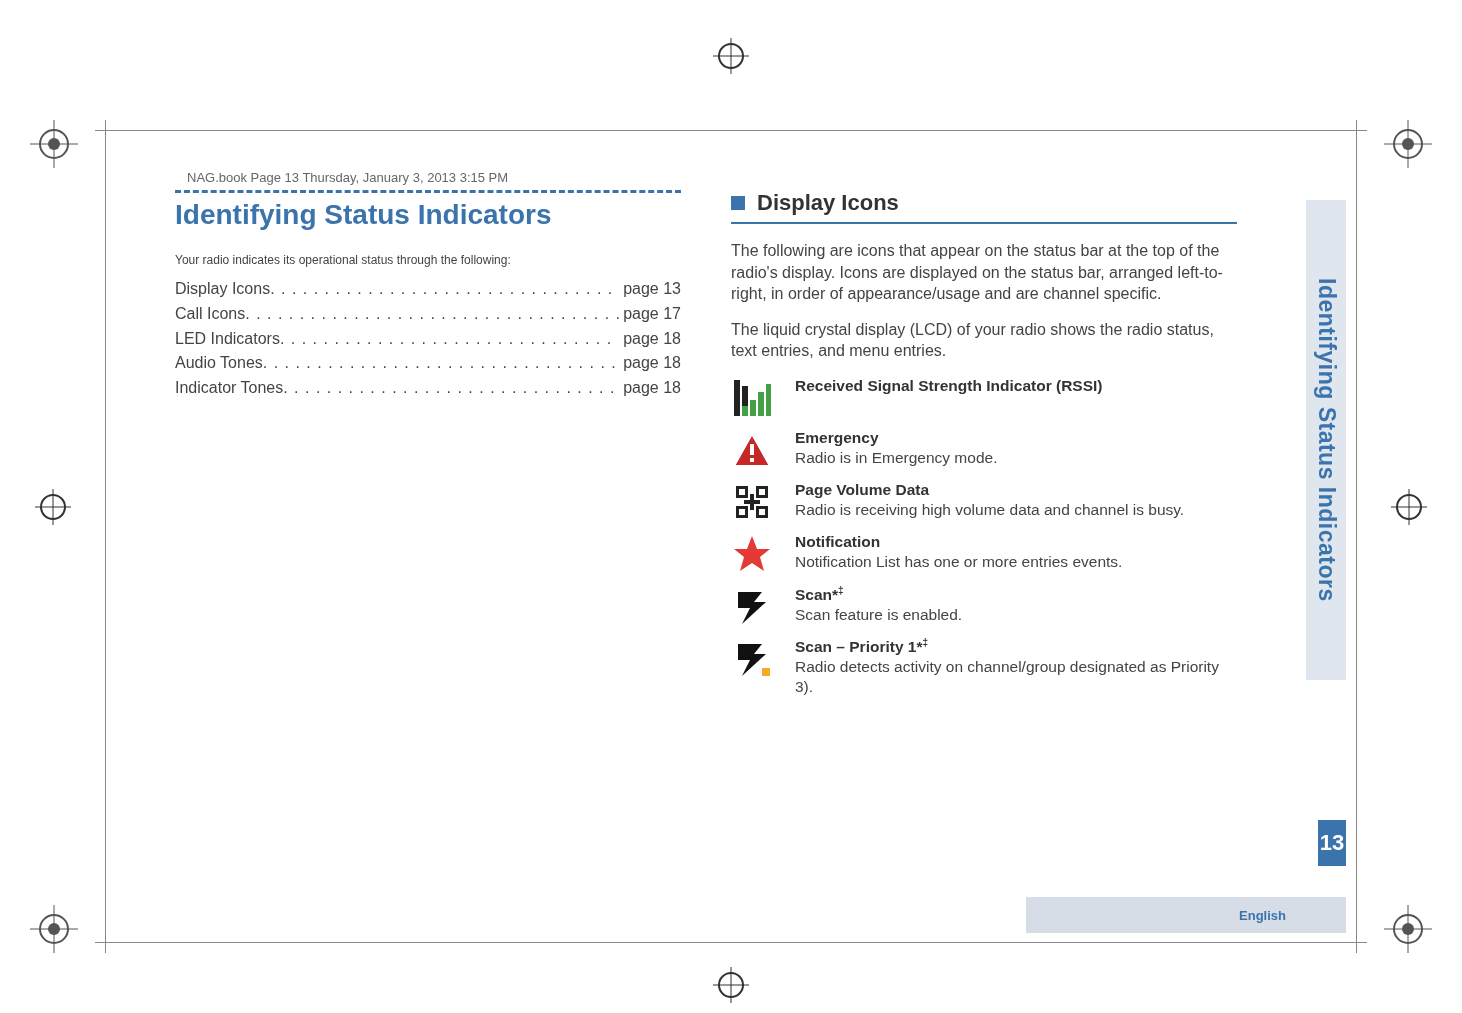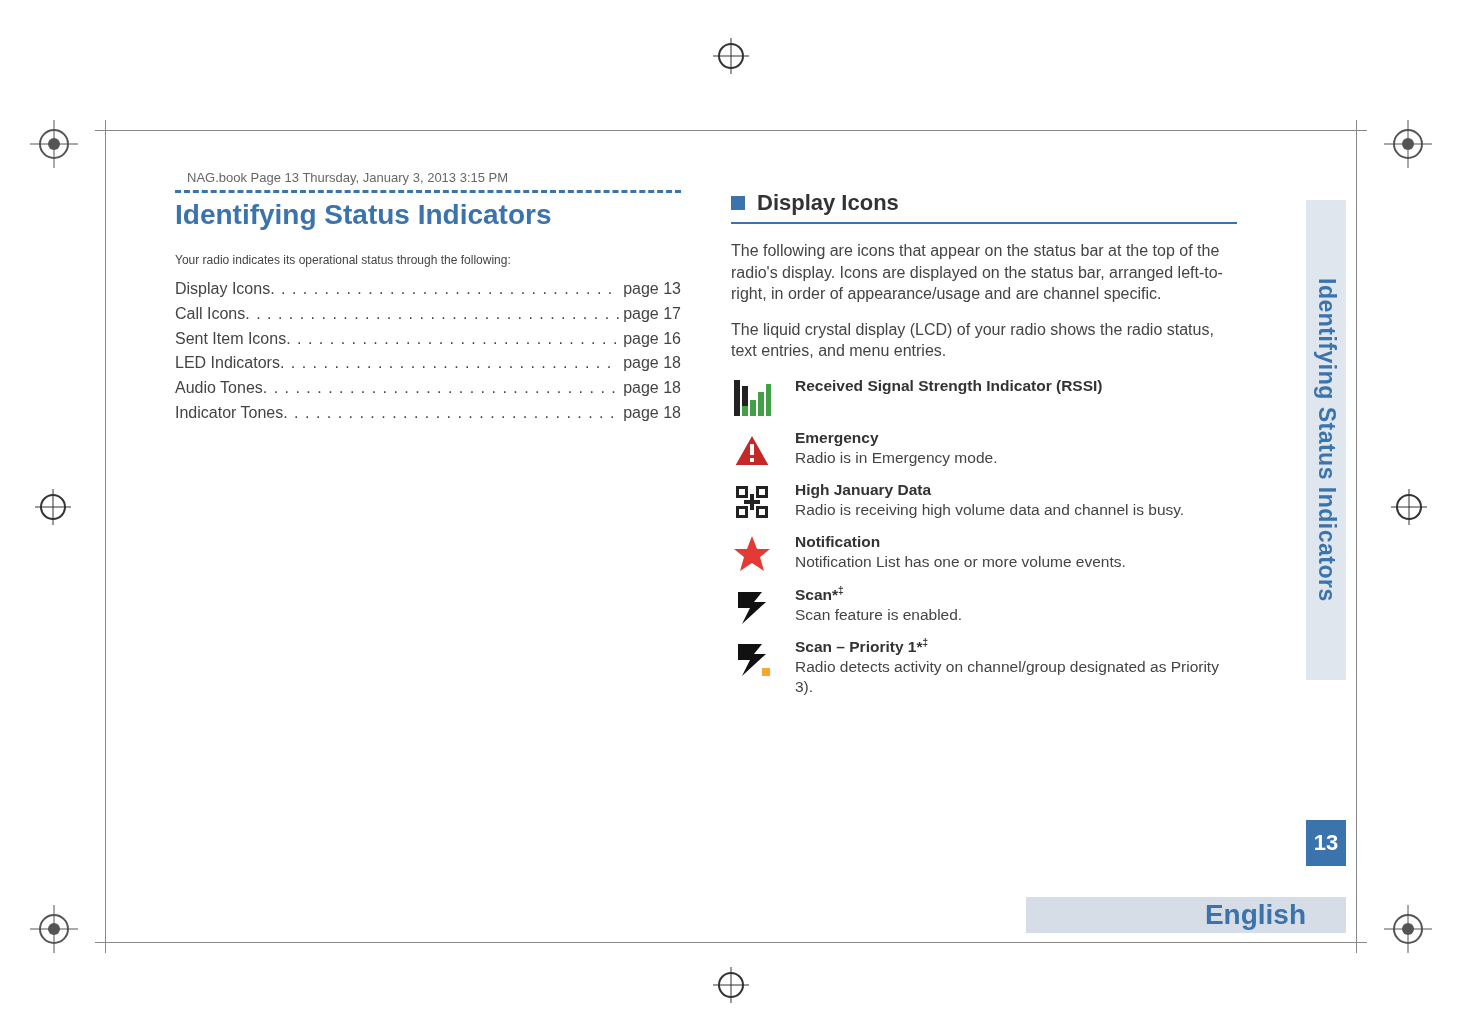--- a/index.html
+++ b/index.html
@@ -156,44 +156,44 @@
     writing-mode: vertical-rl;
     color: #3b73ad;
     font-weight: bold;
     font-size: 23px;
     letter-spacing: 0.5px;
   }
   .page-num-tab {
     position: absolute;
     right: 116px;
     top: 820px;
-    width: 40px;
+    width: 28px;
     height: 46px;
     background: #3b73ad;
     color: #fff;
     font-weight: bold;
     font-size: 22px;
     display: flex;
     align-items: center;
     justify-content: center;
   }
   .lang-tab {
     position: absolute;
     right: 116px;
     bottom: 80px;
     width: 320px;
     height: 36px;
     background: #d7dde6;
     color: #3b73ad;
     font-weight: bold;
-    font-size: 28px;
+    font-size: 13px;
     display: flex;
     align-items: center;
     justify-content: flex-end;
-    padding-right: 40px;
+    padding-right: 60px;
   }
 </style>
 </head>
 <body>
 
 <div class="crop-line-top"></div>
 <div class="crop-line-bot"></div>
 <div class="crop-line-left"></div>
 <div class="crop-line-right"></div>
 
@@ -269,25 +269,20 @@
 
     <div class="toc-row">
       <span class="toc-label">Display Icons</span>
       <span class="toc-dots"></span>
       <span class="toc-page">page 13</span>
     </div>
     <div class="toc-row">
       <span class="toc-label">Call Icons</span>
       <span class="toc-dots"></span>
       <span class="toc-page">page 17</span>
-    </div>
-    <div class="toc-row">
-      <span class="toc-label">Sent Item Icons</span>
-      <span class="toc-dots"></span>
-      <span class="toc-page">page 16</span>
     </div>
     <div class="toc-row">
       <span class="toc-label">LED Indicators</span>
       <span class="toc-dots"></span>
       <span class="toc-page">page 18</span>
     </div>
     <div class="toc-row">
       <span class="toc-label">Audio Tones</span>
       <span class="toc-dots"></span>
       <span class="toc-page">page 18</span>
@@ -347,34 +342,34 @@
           <rect x="24" y="24" width="12" height="12" fill="#222"></rect>
           <rect x="18" y="12" width="4" height="16" fill="#222"></rect>
           <rect x="12" y="18" width="16" height="4" fill="#222"></rect>
           <rect x="7" y="7" width="6" height="6" fill="#fff"></rect>
           <rect x="27" y="7" width="6" height="6" fill="#fff"></rect>
           <rect x="7" y="27" width="6" height="6" fill="#fff"></rect>
           <rect x="27" y="27" width="6" height="6" fill="#fff"></rect>
         </svg>
       </div>
       <div class="icon-text">
-        <div class="title">High January Data</div>
+        <div class="title">Page Volume Data</div>
         <div>Radio is receiving high volume data and channel is busy.</div>
       </div>
     </div>
 
     <div class="icon-entry">
       <div class="icon-box">
         <svg viewBox="0 0 40 40">
           <polygon points="20,2 25,15 38,15 28,23 32,37 20,29 8,37 12,23 2,15 15,15" fill="#e53935"></polygon>
         </svg>
       </div>
       <div class="icon-text">
         <div class="title">Notification</div>
-        <div>Notification List has one or more volume events.</div>
+        <div>Notification List has one or more entries events.</div>
       </div>
     </div>
 
     <div class="icon-entry">
       <div class="icon-box">
         <svg viewBox="0 0 40 40">
           <path d="M6 6 H30 L22 16 H34 L10 38 L18 22 H6 Z" fill="#111"></path>
         </svg>
       </div>
       <div class="icon-text">

